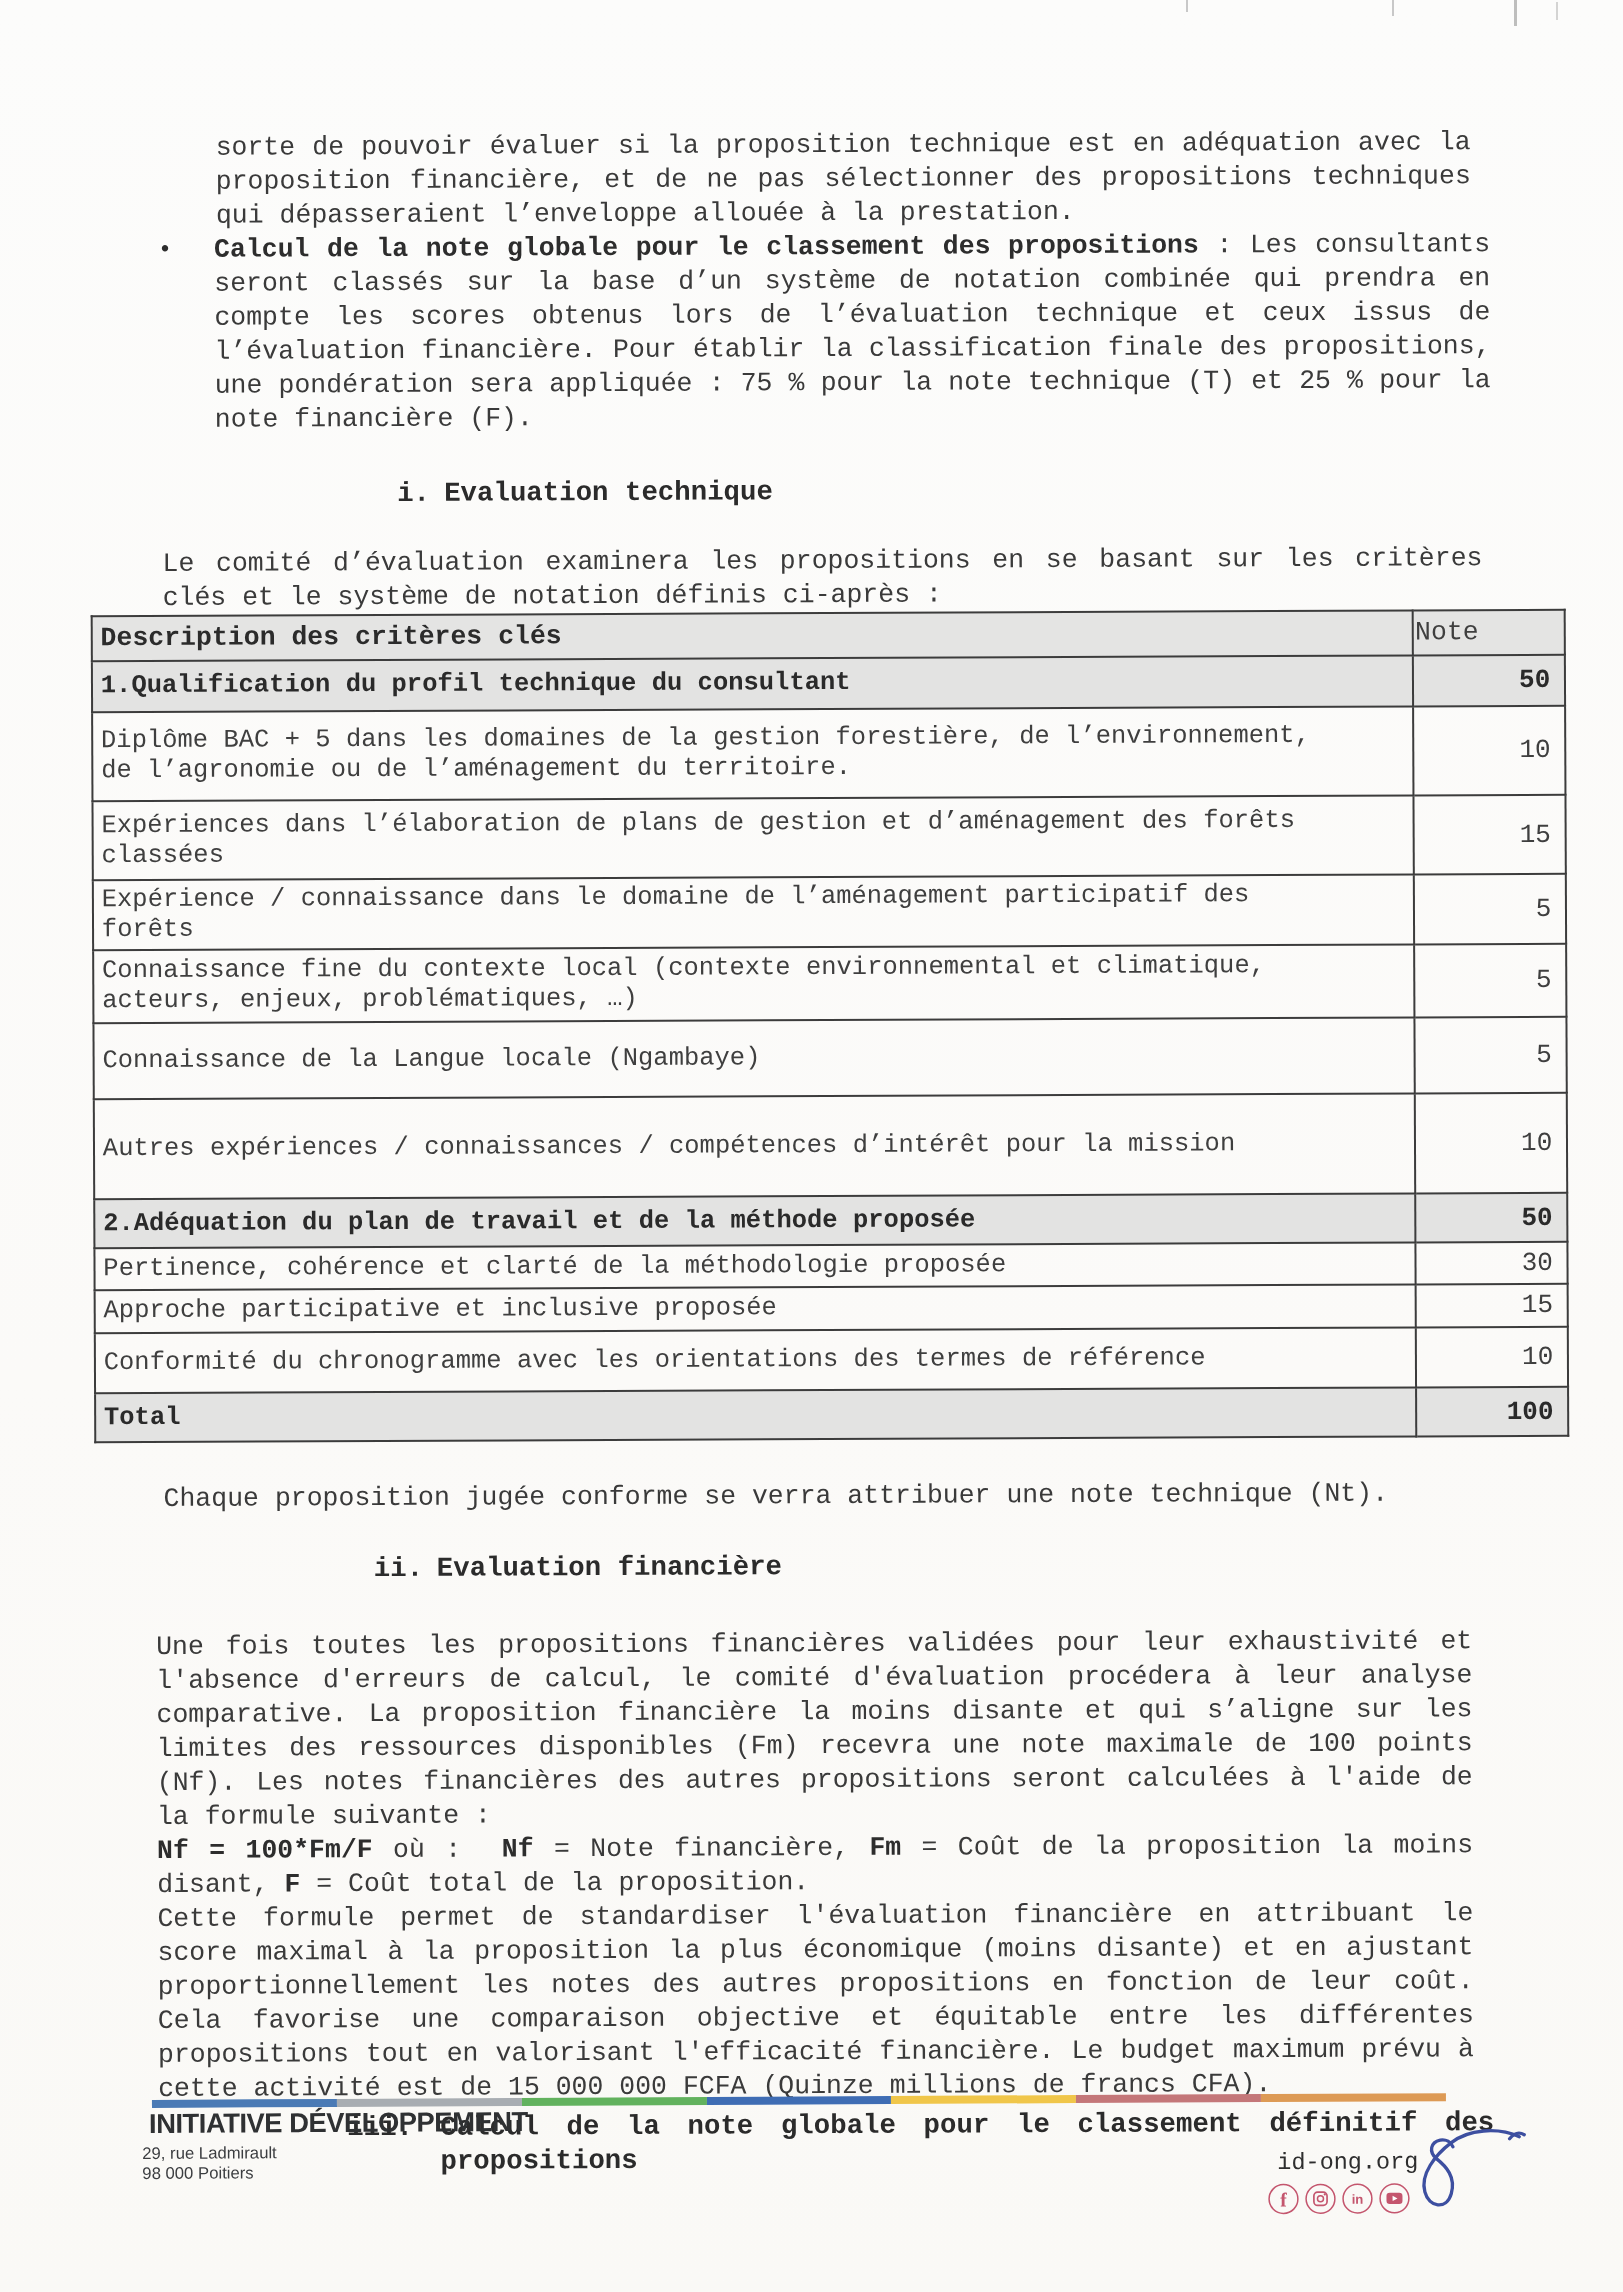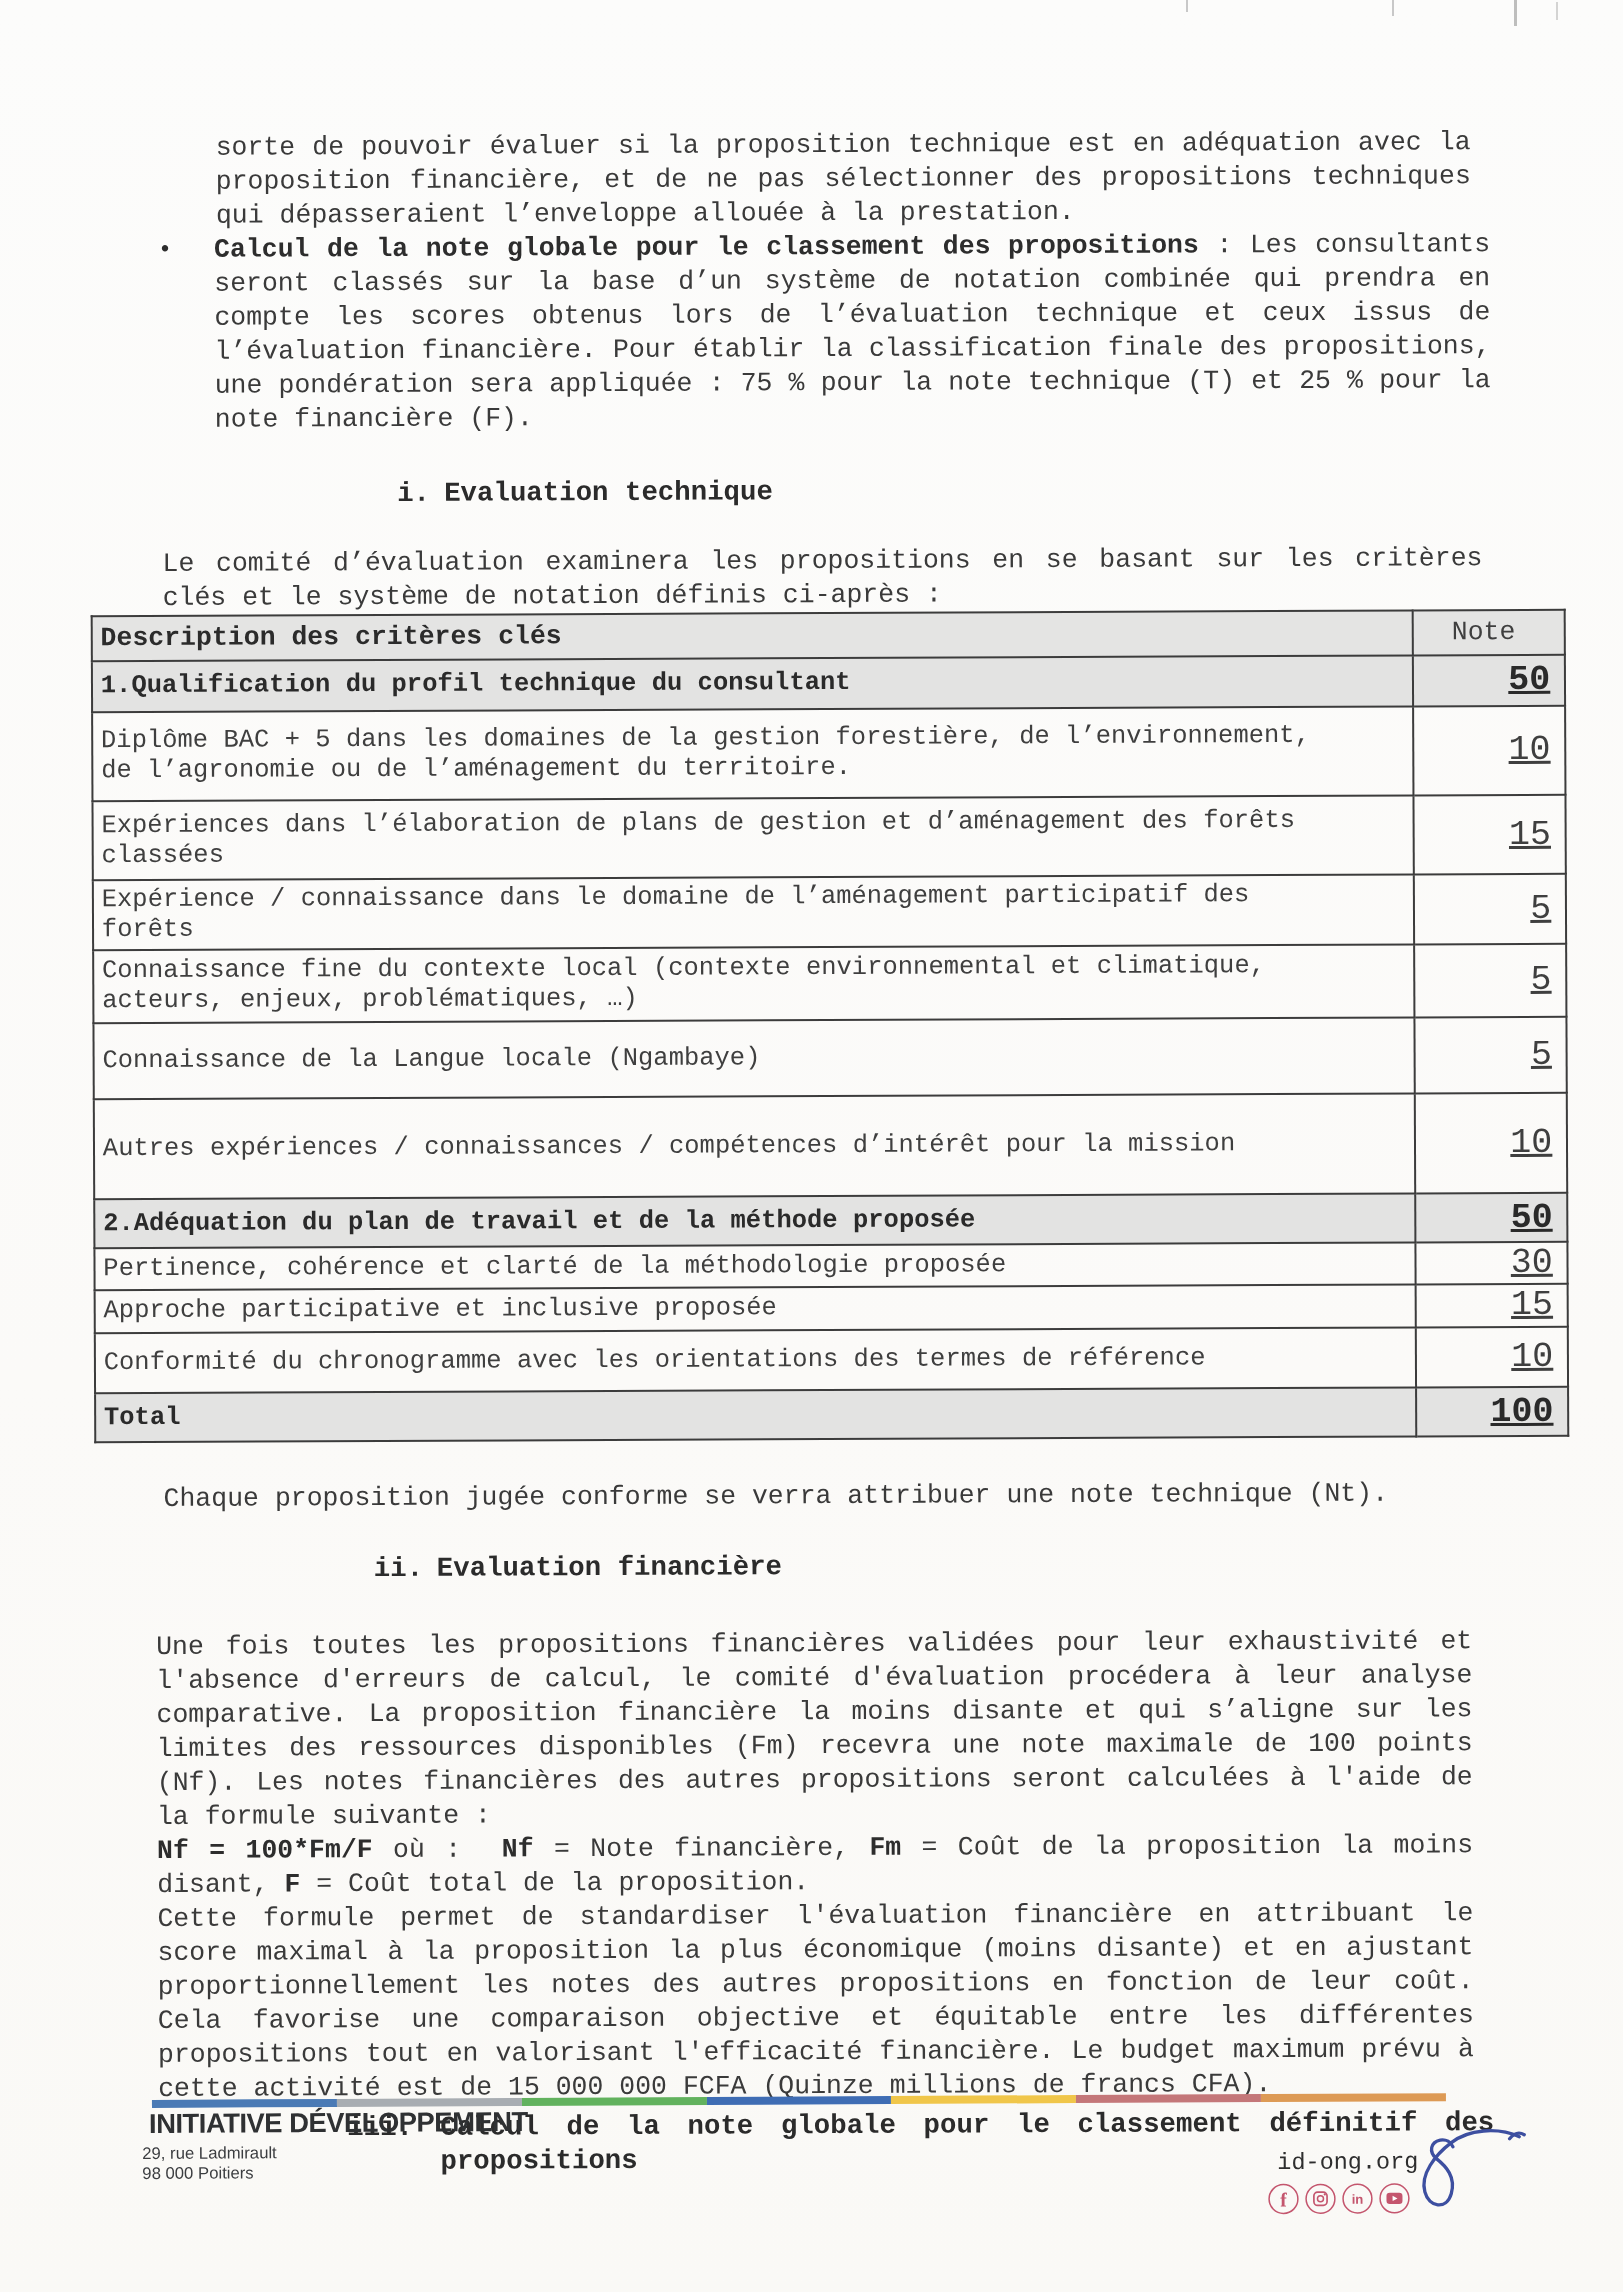--- a/index.html
+++ b/index.html
@@ -38,23 +38,23 @@
   table.criteria {
     width:100%; border-collapse:collapse; margin-top:0;
     font-size:25.5px; line-height:30px; color:#3f3f3f;
   }
   table.criteria th, table.criteria td { border:2px solid #3c3c3c; }
   table.criteria thead th {
     background:#e4e4e3; height:39px; font-size:26.5px;
     border-bottom-width:2.9px;
   }
   th.hdr-desc { text-align:left; padding:2px 9.8px 2px 7.8px; font-weight:bold; color:#2b2b2b; }
-  th.hdr-note { text-align:center; padding-right:11.8px; font-weight:normal; width:135px; }
+  th.hdr-note { text-align:left; padding-right:11.8px; font-weight:normal; width:135px; }
   td.desc { padding:3.9px 71px 3.9px 7.8px; vertical-align:middle; text-align:left; }
-  td.note { text-align:right; padding-right:13.7px; vertical-align:middle; font-size:35px; width:135px;text-decoration:underline; }
+  td.note { text-align:right; padding-right:13.7px; vertical-align:middle; font-size:26px; width:135px; }
   tr.section td, tr.total td { background:#e3e3e2; font-weight:bold; color:#2a2a2a; }
   tbody tr:nth-child(1) td { height:41px; }
   tbody tr:nth-child(2) td { height:80px; }
   tbody tr:nth-child(3) td { height:69px; }
   tbody tr:nth-child(4) td { height:55px; }
   tbody tr:nth-child(5) td { height:63px; }
   tbody tr:nth-child(6) td { height:67px; }
   tbody tr:nth-child(7) td { height:90px; }
   tbody tr:nth-child(8) td { height:39px; }
   tbody tr:nth-child(9) td { height:32px; }

